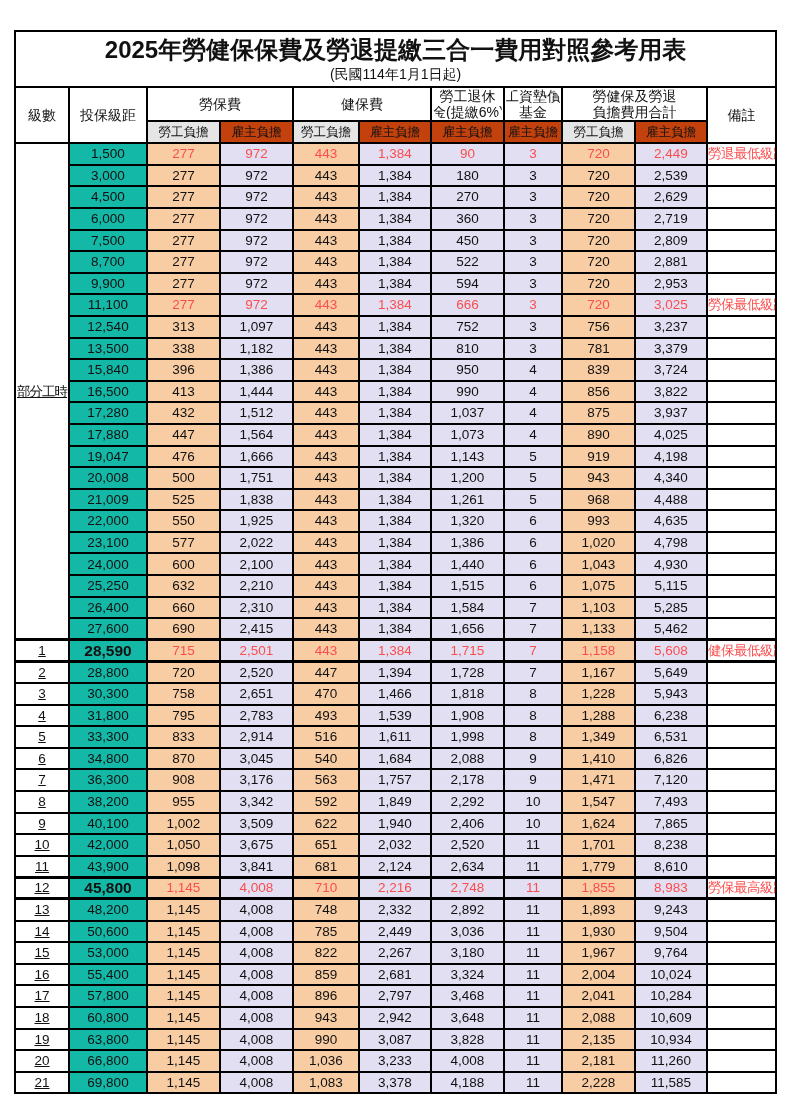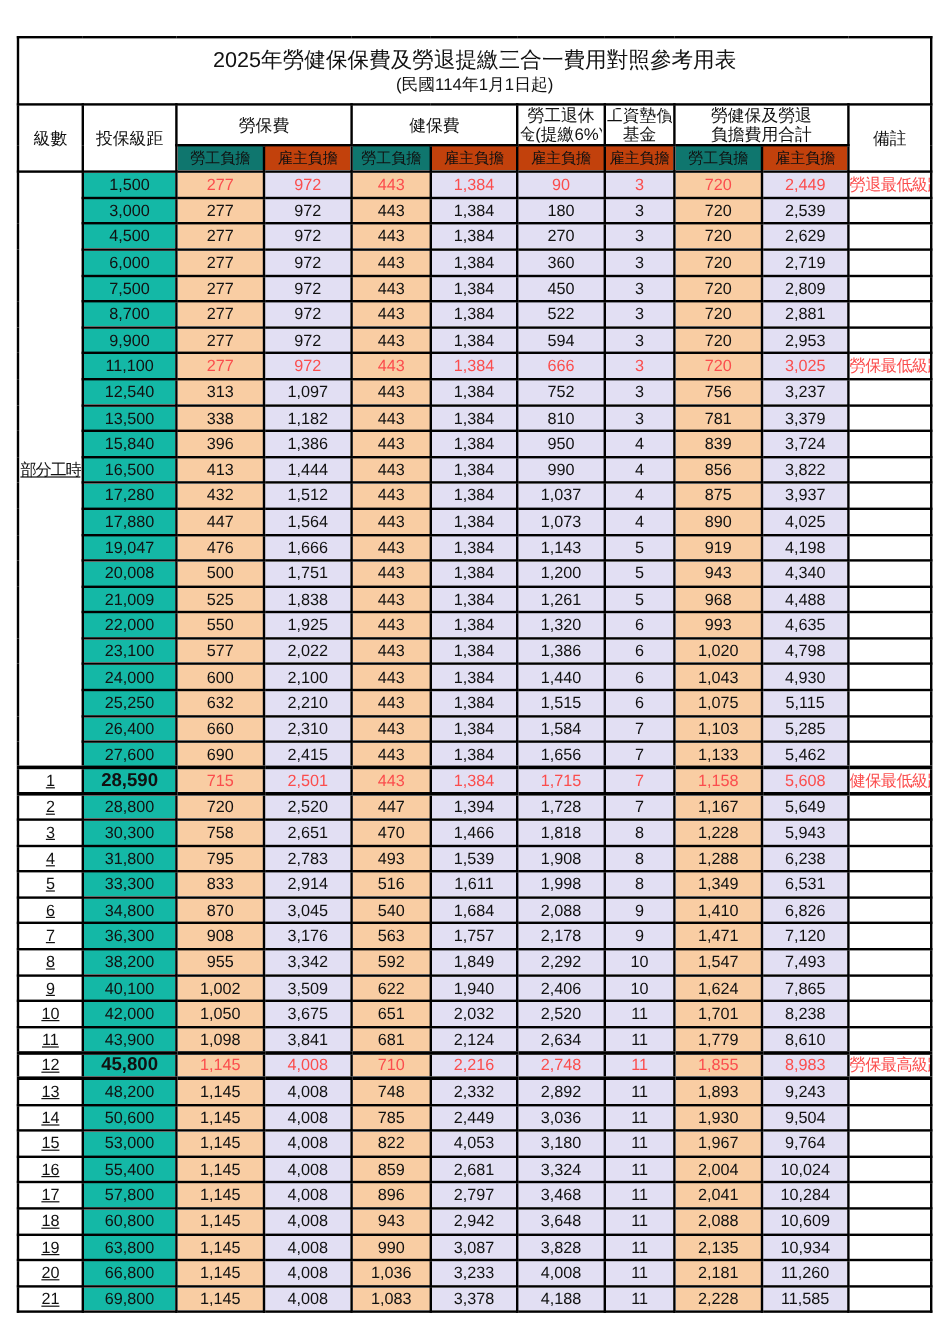--- a/index.html
+++ b/index.html
@@ -2,26 +2,26 @@
 <html><head>
 <meta charset="utf-8">
 <style>
   html,body{margin:0;padding:0;background:#ffffff;}
   .page{position:relative;width:791px;height:1120px;background:#fff;overflow:hidden;
         font-family:"Liberation Sans","DejaVu Sans",sans-serif;color:#111;}
   table.main{position:absolute;left:14px;top:30px;border-collapse:collapse;table-layout:fixed;width:763px;}
   table.main td,table.main th{border:2px solid #000;padding:0;text-align:center;vertical-align:middle;
         overflow:hidden;white-space:nowrap;font-weight:normal;line-height:1.15;}
   .title-cell{height:54px;}
-  .title-line1{font-size:18px;font-weight:normal;}
+  .title-line1{font-size:24px;font-weight:bold;}
   .title-line2{font-size:14px;font-weight:normal;margin-top:2px;}
   tr.hdr-group th{height:32px;font-size:14px;background:#fff;}
   tr.hdr-sub th{height:20px;font-size:12.5px;}
   .two-line{font-size:12.5px;line-height:1.2;border-radius:15px;}
-  .ho{background:#0f766e;}   
+  .ho{background:#e5e5e5;}   
   .hl{background:#c2410c;}   
   .o{background:#F9CDA3;}    
   .l{background:#E2DFF3;}    
   tr.r{height:21.6px;}
   tr.r td{font-size:13.5px;}
   td.level{background:#fff;font-size:13.5px;text-decoration:underline;}
   td.parttime{font-size:12.5px;letter-spacing:-1px;padding:0 1px;}
   td.bracket{background:#14b8a6;font-size:13.5px;}
   td.remark{background:#fff;font-size:10px;font-weight:bold;color:#fb4d4d;letter-spacing:-0.5px;}
   tr.red td.val{color:#fb4d4d;}
@@ -542,21 +542,21 @@
           <td class="val o">1,930</td>
           <td class="val l">9,504</td>
           <td class="remark"></td>
         </tr>
         <tr class="r">
           <td class="level">15</td>
           <td class="bracket">53,000</td>
           <td class="val o">1,145</td>
           <td class="val l">4,008</td>
           <td class="val o">822</td>
-          <td class="val l">4,053</td>
+          <td class="val l">2,267</td>
           <td class="val l">3,180</td>
           <td class="val l">11</td>
           <td class="val o">1,967</td>
           <td class="val l">9,764</td>
           <td class="remark"></td>
         </tr>
         <tr class="r">
           <td class="level">16</td>
           <td class="bracket">55,400</td>
           <td class="val o">1,145</td>

